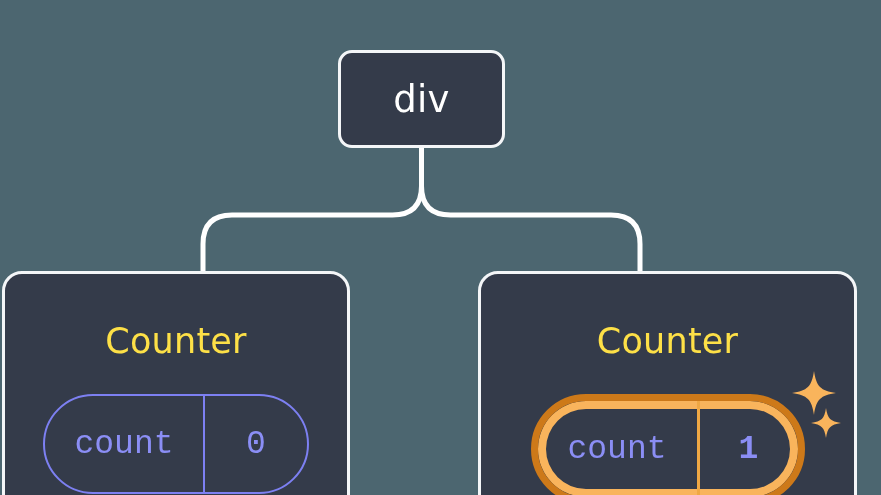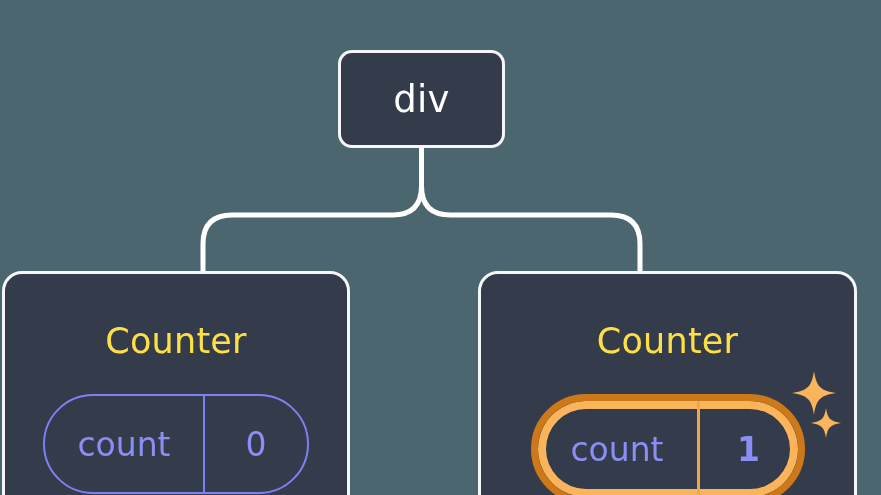--- a/index.html
+++ b/index.html
@@ -76,20 +76,21 @@
 
   
   .pill-wrap {
     position: absolute;
     top: 120px;
     left: 0;
     right: 0;
     display: flex;
     justify-content: center;
     align-items: center;
+    font-family: Liberation Mono, monospace;
   }
 
   .pill {
     position: relative;
     box-sizing: border-box;
     display: flex;
     align-items: stretch;
     height: 100px;
     border-radius: 999px;
   }

